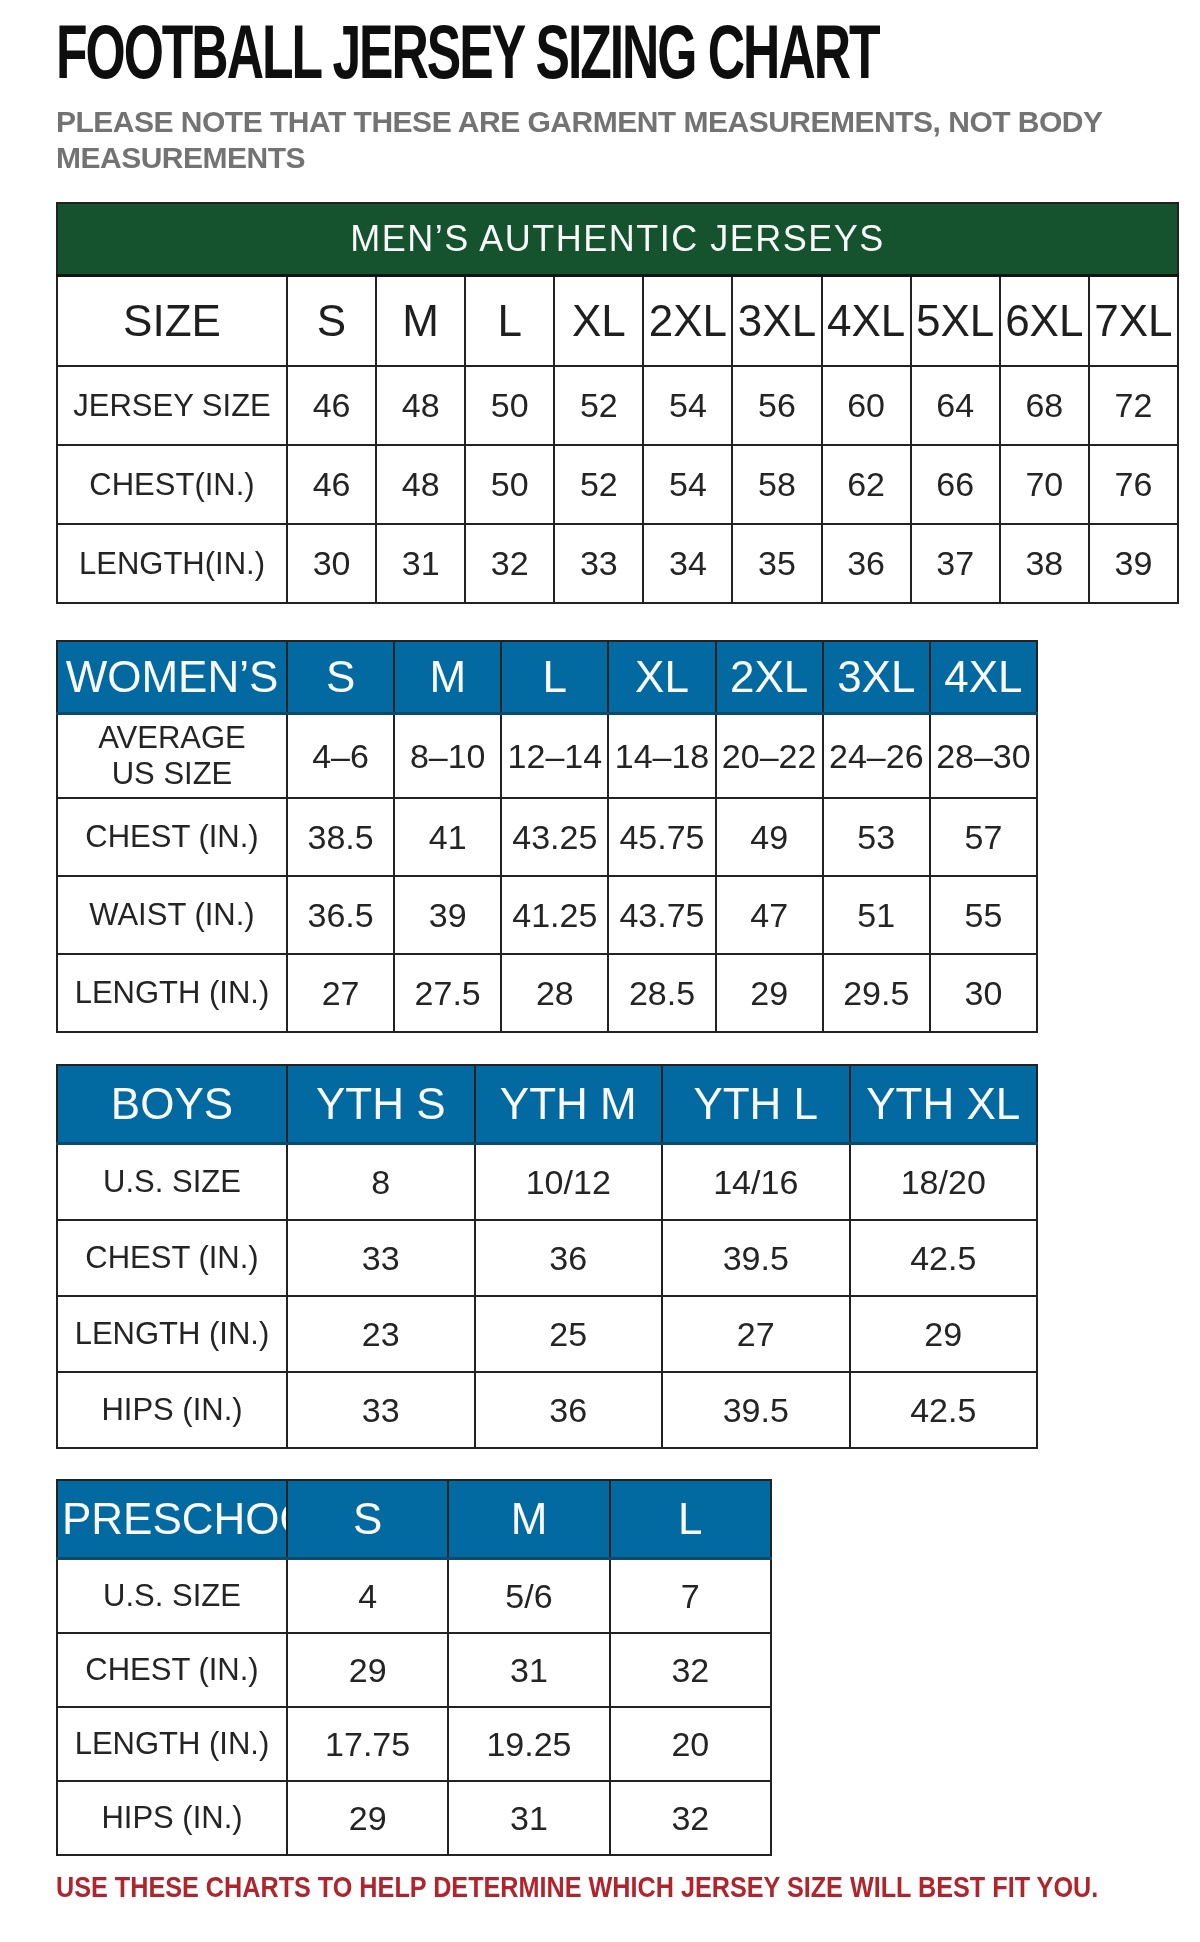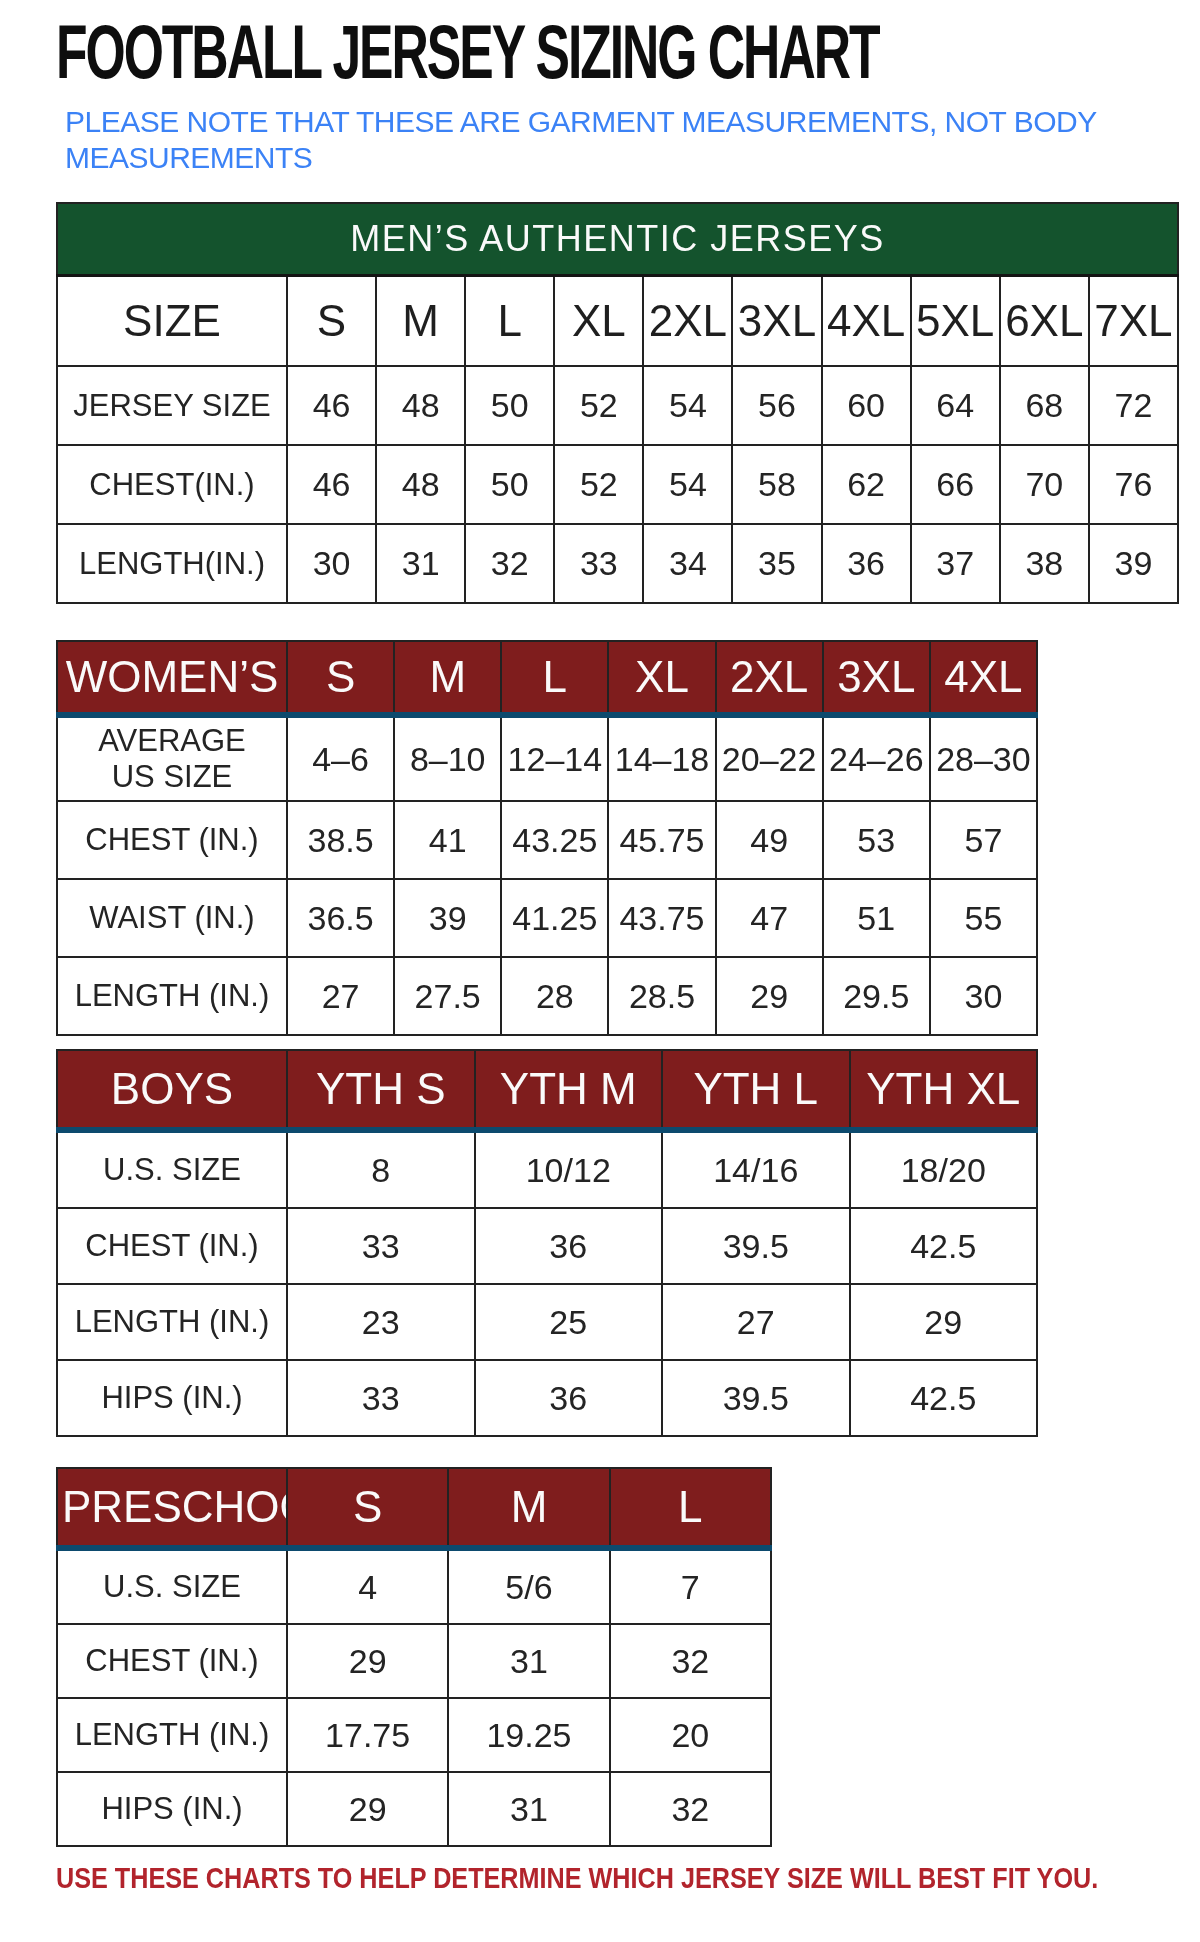--- a/index.html
+++ b/index.html
@@ -22,67 +22,67 @@
     font-weight: bold;
     color: #0e0e0e;
     letter-spacing: -3px;
     white-space: nowrap;
     transform: scaleX(0.68);
     transform-origin: left top;
   }
 
   
   .note {
-    margin: 14px 0 0 9px;
+    margin: 14px 0 0 0;
     max-width: 1125px;
     font-size: 30px;
-    font-weight: normal;
+    font-weight: bold;
     line-height: 1.2;
     letter-spacing: -0.5px;
-    color: #3b82f6;
+    color: #737373;
   }
 
   
   table.tbl {
     border-collapse: collapse;
     table-layout: fixed;
     background: #ffffff;
   }
   .tbl td {
     border: 2px solid #222222;
     text-align: center;
     vertical-align: middle;
     padding: 0 4px;
     background: #ffffff;
     overflow: hidden;
   }
   col.labelcol { width: 230px; }
 
   #mens      { width: 1123px; margin-top: 26px; }
   #womens    { width: 982px;  margin-top: 36px; }
-  #boys      { width: 982px;  margin-top: 13px; }
+  #boys      { width: 982px;  margin-top: 31px; }
   #preschool { width: 716px;  margin-top: 30px; }
 
   
   .banner-row td {
     background: #14532d;
     color: #fafafa;
     font-size: 36px;
     letter-spacing: 1.5px;
     height: 70px;
     border-bottom: 3px solid #141414;
   }
 
   
   .header-row td { font-size: 44px; }
   .header-row.gray td {
-    background: #7f1d1d;
+    background: #0369a1;
     color: #fafafa;
     height: 70px;
-    border-bottom: 6px solid #0c4a6e;
+    border-bottom: 3px solid #0c4a6e;
   }
   .header-row.plain td {
     background: #ffffff;
     color: #1f1f1f;
     height: 88px;
   }
   #boys .header-row td, #preschool .header-row td { height: 76px; }
 
   
   .tbl tbody td { font-size: 34px; color: #242424; height: 77px; }

